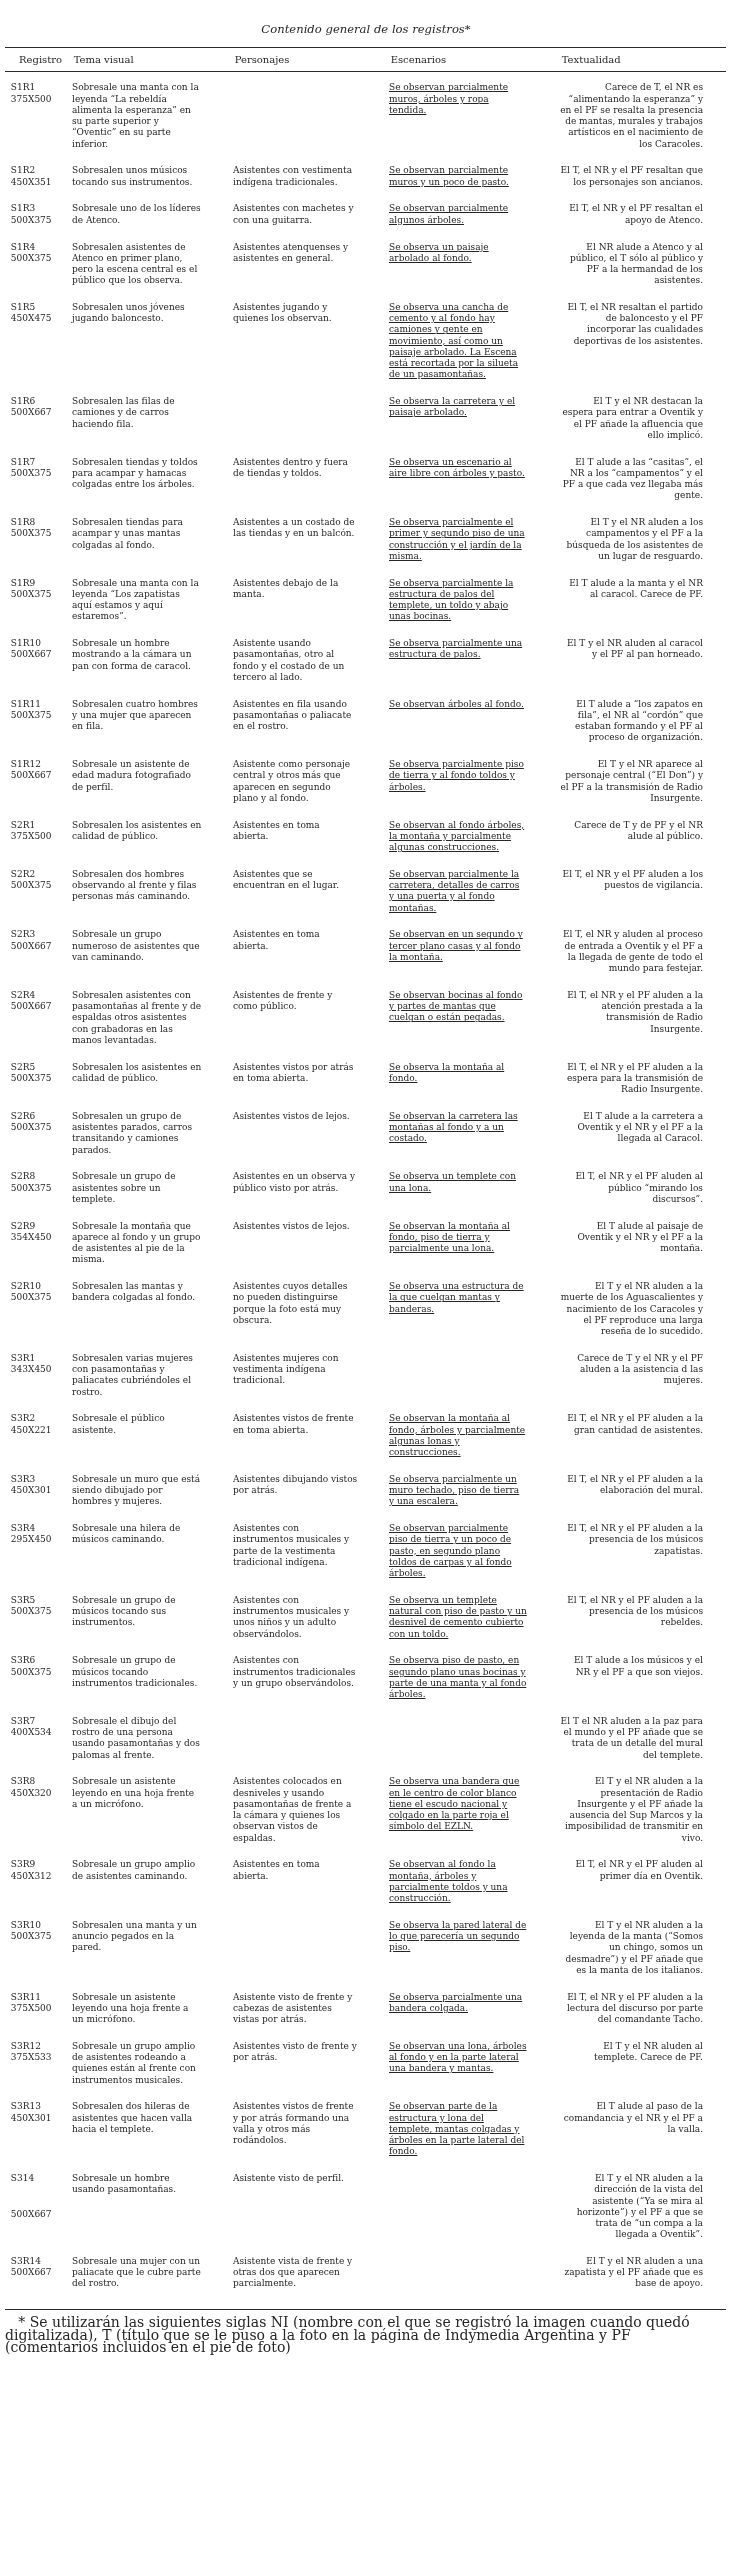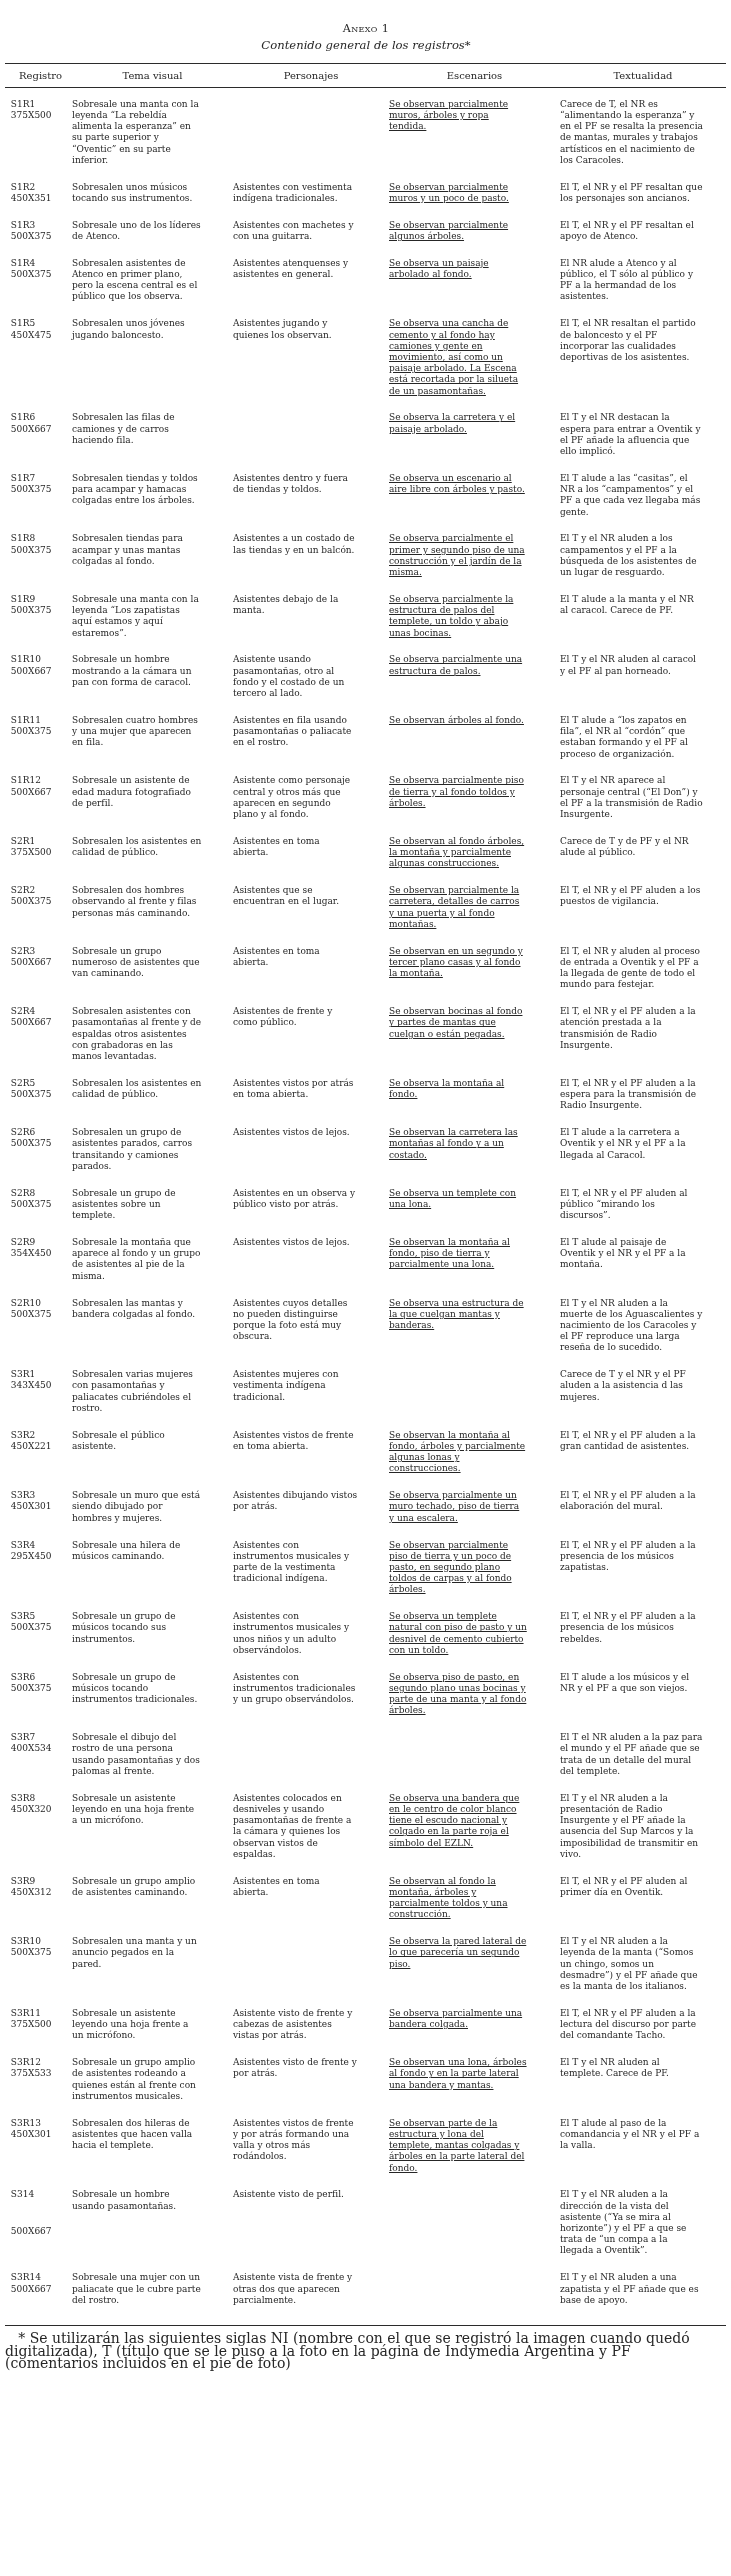--- a/index.html
+++ b/index.html
@@ -37,57 +37,56 @@
   col.c-registro    { width: 67px; }
   col.c-tema        { width: 161px; }
   col.c-personajes  { width: 156px; }
   col.c-escenarios  { width: 171px; }
   col.c-textualidad { width: 166px; }
   thead th {
     border-top: 1.7px solid #2b2b2b;
     border-bottom: 1.3px solid #2b2b2b;
     font-weight: normal;
     font-size: 10px;
-    text-align: center;
+    text-align: left;
     padding: 5.8px 1.7px 5.8px 1.7px;
   }
   thead th.h-registro { text-align: center; padding-left: 5.8px; }
   tbody td {
     vertical-align: top;
     font-size: 9px;
     line-height: 11.2px;
     padding: 0 0 15.7px 0;
   }
   tbody tr:first-child td { padding-top: 10.8px; }
   td.registro-cell    { padding-left: 5.8px; padding-right: 5px; }
   td.tema-cell        { padding-right: 31px; }
   td.personajes-cell  { padding-right: 31px; }
   td.escenarios-cell  { padding-right: 33px; text-decoration: underline; }
-  td.textualidad-cell { padding-right: 23px; }
+  td.textualidad-cell { padding-right: 23px; text-align: right; }
   .reg-id, .reg-size { display: block; }
   .reg-size.split-gap { margin-top: 25px; }
   .bottom-rule {
     border: none;
     border-top: 1.7px solid #2b2b2b;
     margin: 3.3px 0 6.6px 0;
     width: 721px;
   }
   .footnote {
     font-size: 14px;
     line-height: 12.4px;
     text-indent: 13.2px;
     margin: 0;
     width: 721px;
   }
 </style>
 </head>
 <body>
 
 <div class="title-block">
-  <h1 class="annex-title">Anexo 1</h1>
   <h2 class="table-subtitle">Contenido general de los registros*</h2>
 </div>
 
 <table class="registros">
   <colgroup>
     <col class="c-registro">
     <col class="c-tema">
     <col class="c-personajes">
     <col class="c-escenarios">
     <col class="c-textualidad">

